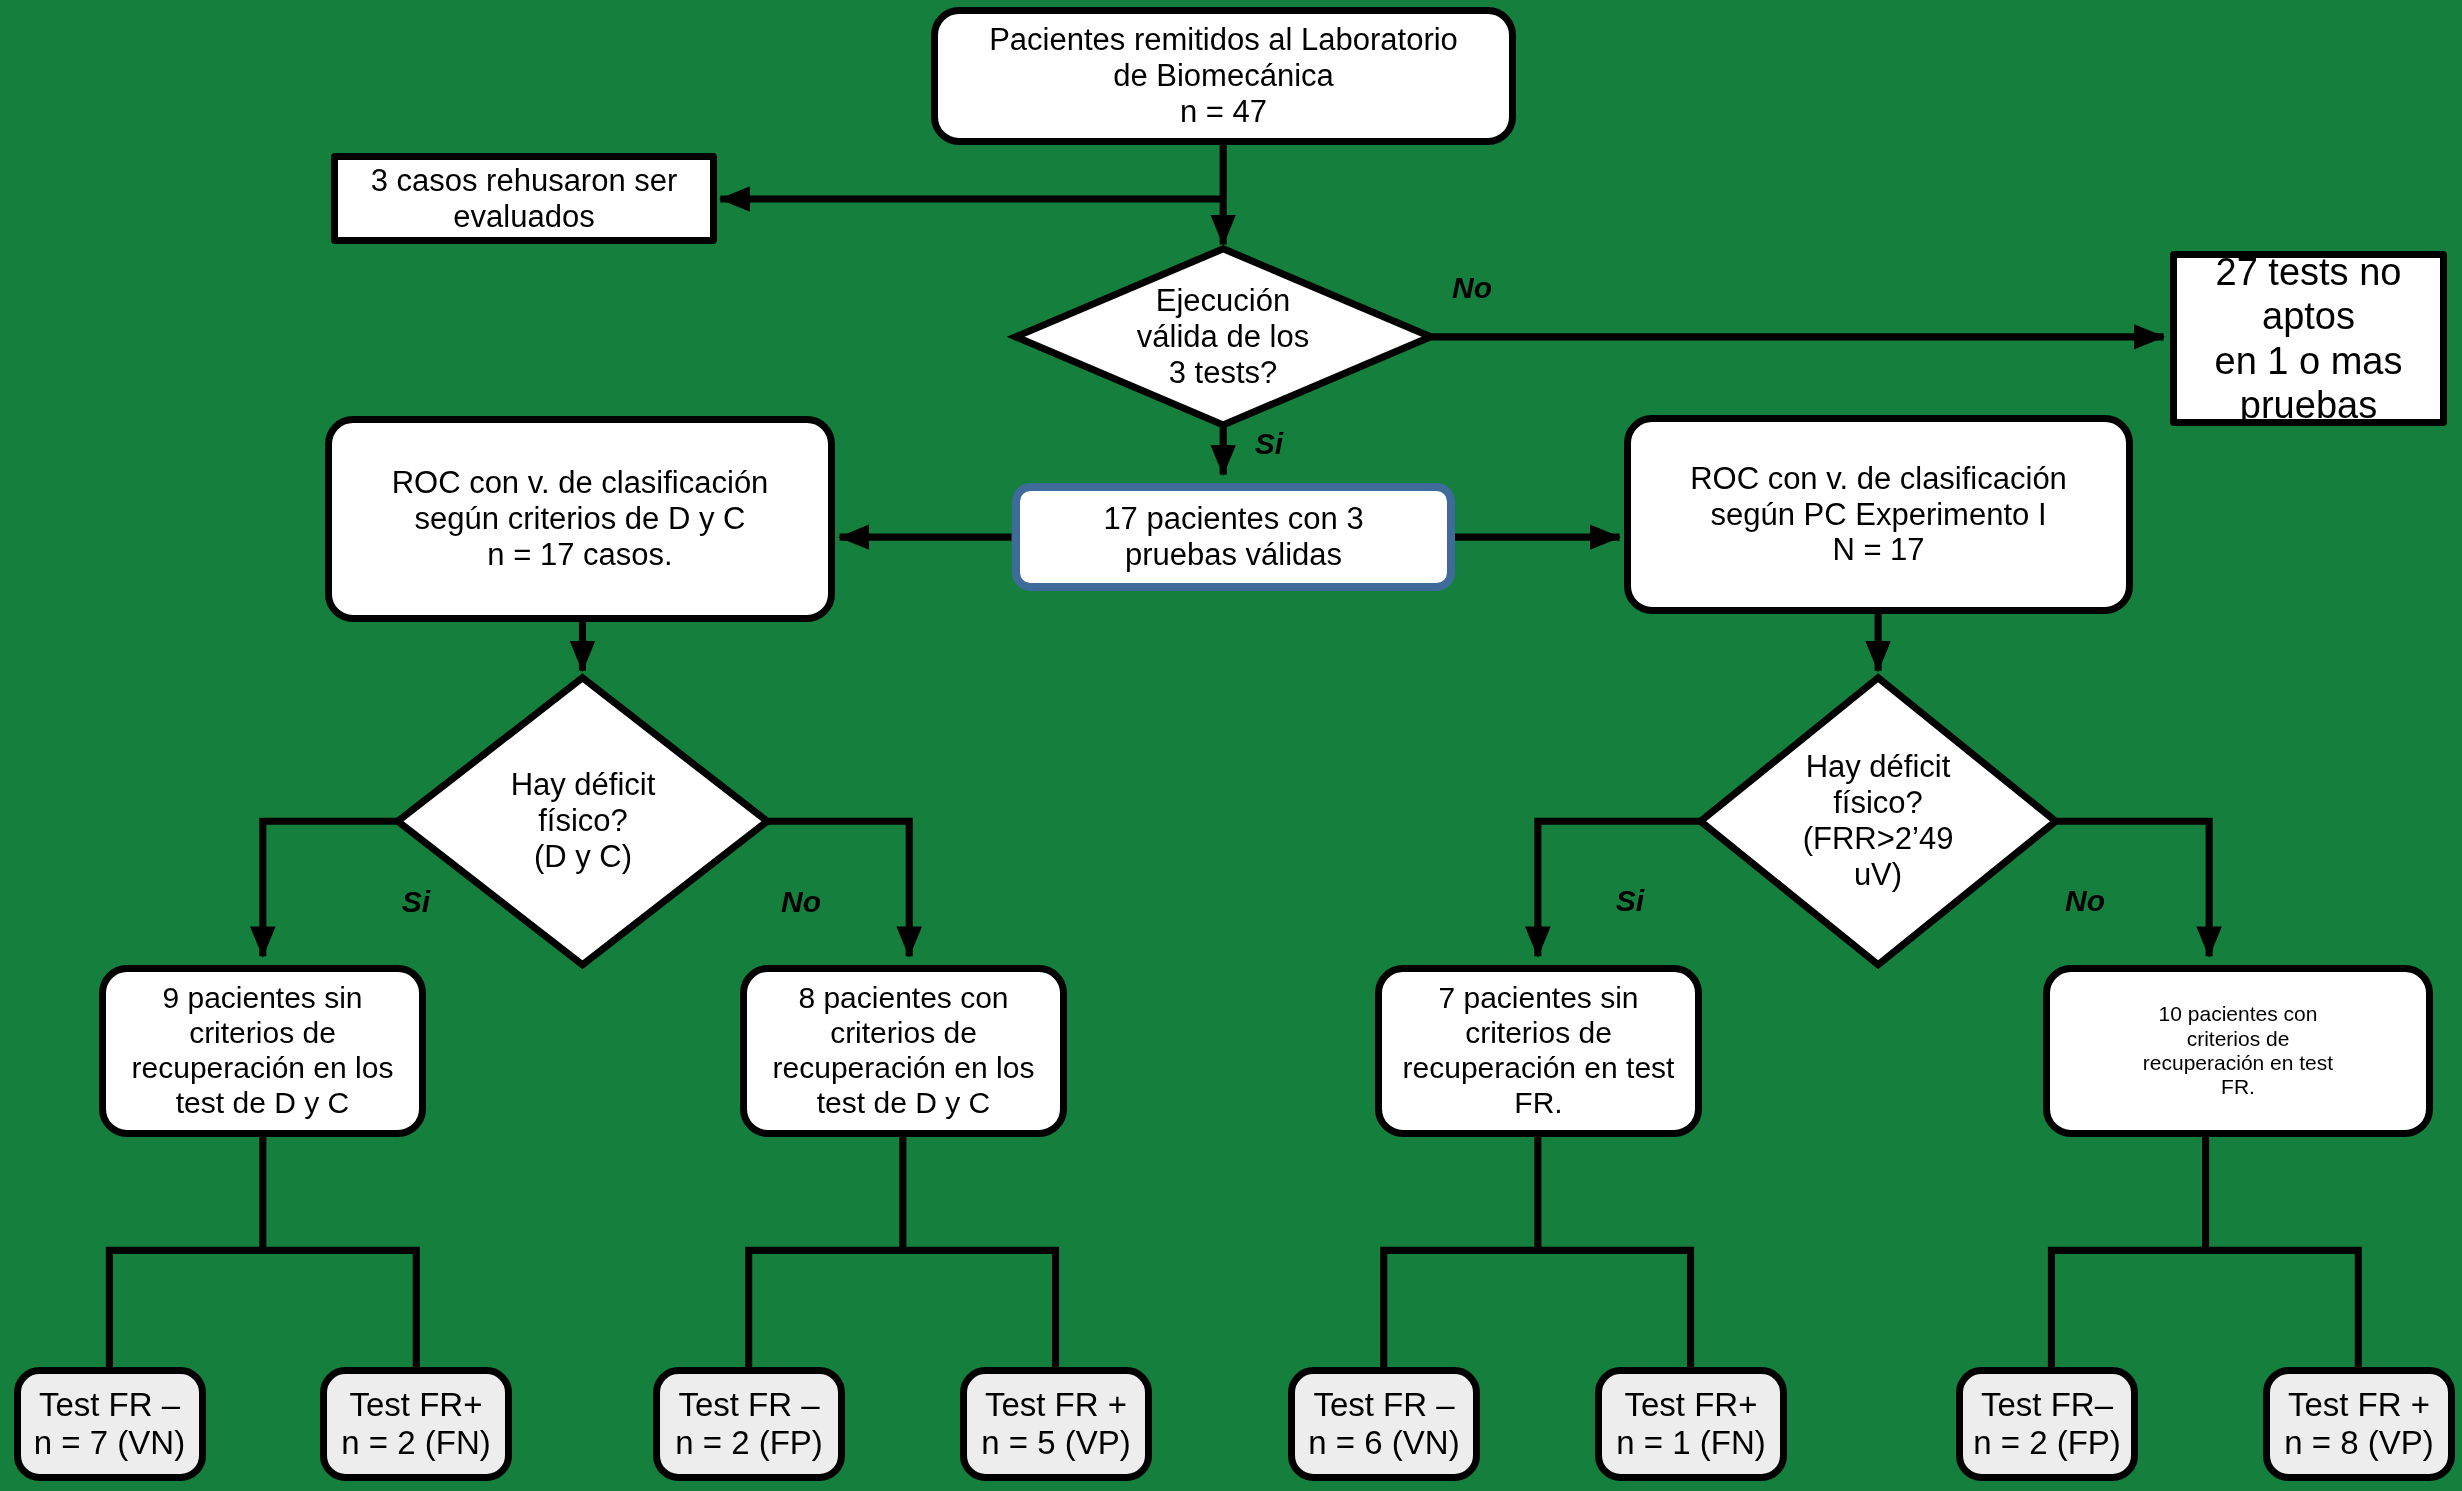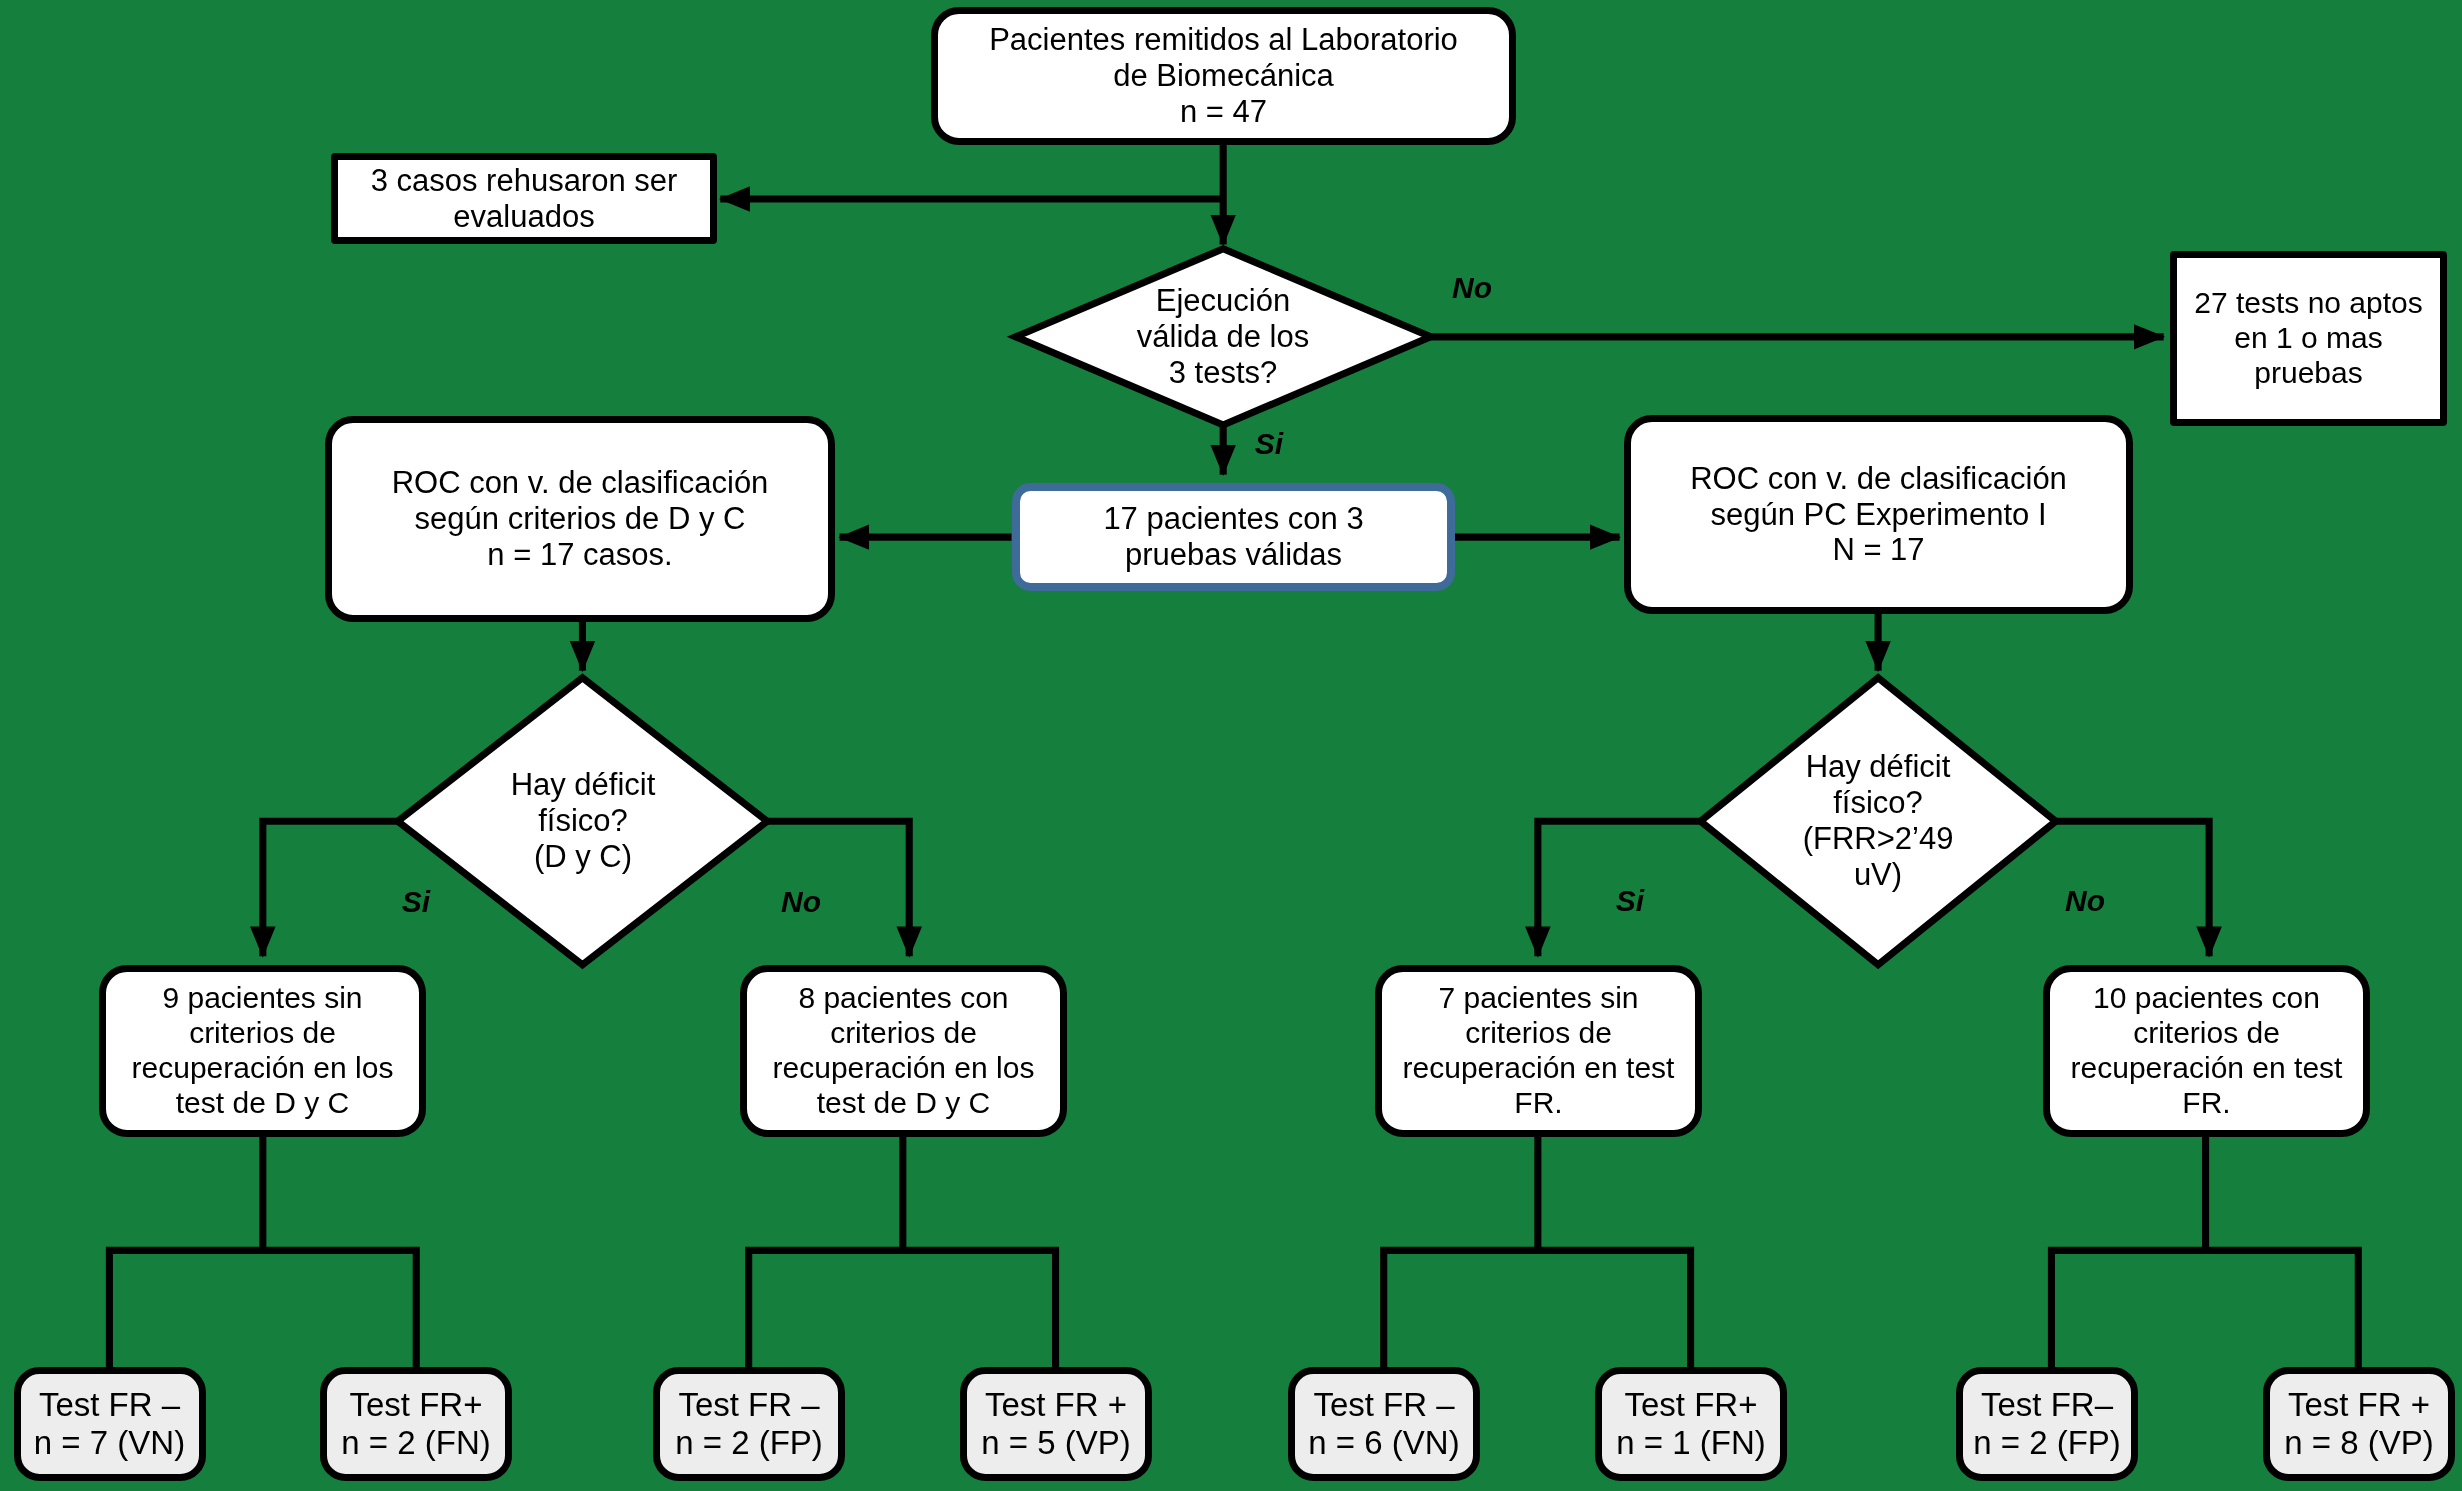--- a/index.html
+++ b/index.html
@@ -67,21 +67,21 @@
 de Biomecánica
 n = 47</div>
 
   <div class="node small" style="left:331px;top:153px;width:386px;height:91px;">3 casos rehusaron ser
 evaluados</div>
 
   <div class="dtext" style="left:1223px;top:337px;width:369px;">Ejecución
 válida de los
 3 tests?</div>
 
-  <div class="node small" style="left:2170px;top:251px;width:277px;height:175px;font-size:30px;">27 tests no aptos
+  <div class="node small" style="left:2170px;top:251px;width:277px;height:175px;font-size:38px;">27 tests no aptos
 en 1 o mas
 pruebas</div>
 
   <div class="node highlight" style="left:1012px;top:483px;width:443px;height:108px;">17 pacientes con 3
 pruebas válidas</div>
 
   <div class="node" style="left:325px;top:416px;width:510px;height:206px;">ROC con v. de clasificación
 según criterios de D y C
 n = 17 casos.</div>
 
@@ -106,21 +106,21 @@
   <div class="node" style="left:740px;top:965px;width:327px;height:172px;font-size:30px;">8 pacientes con
 criterios de
 recuperación en los
 test de D y C</div>
 
   <div class="node" style="left:1375px;top:965px;width:327px;height:172px;font-size:30px;">7 pacientes sin
 criterios de
 recuperación en test
 FR.</div>
 
-  <div class="node" style="left:2043px;top:965px;width:327px;height:172px;font-size:30px;">10 pacientes con
+  <div class="node" style="left:2043px;top:965px;width:390px;height:172px;font-size:21px;">10 pacientes con
 criterios de
 recuperación en test
 FR.</div>
 
   <div class="node terminal" style="left:13.5px;top:1367px;width:192px;height:114px;">Test FR –
 n = 7 (VN)</div>
 
   <div class="node terminal" style="left:320px;top:1367px;width:192px;height:114px;">Test FR+
 n = 2 (FN)</div>
 

